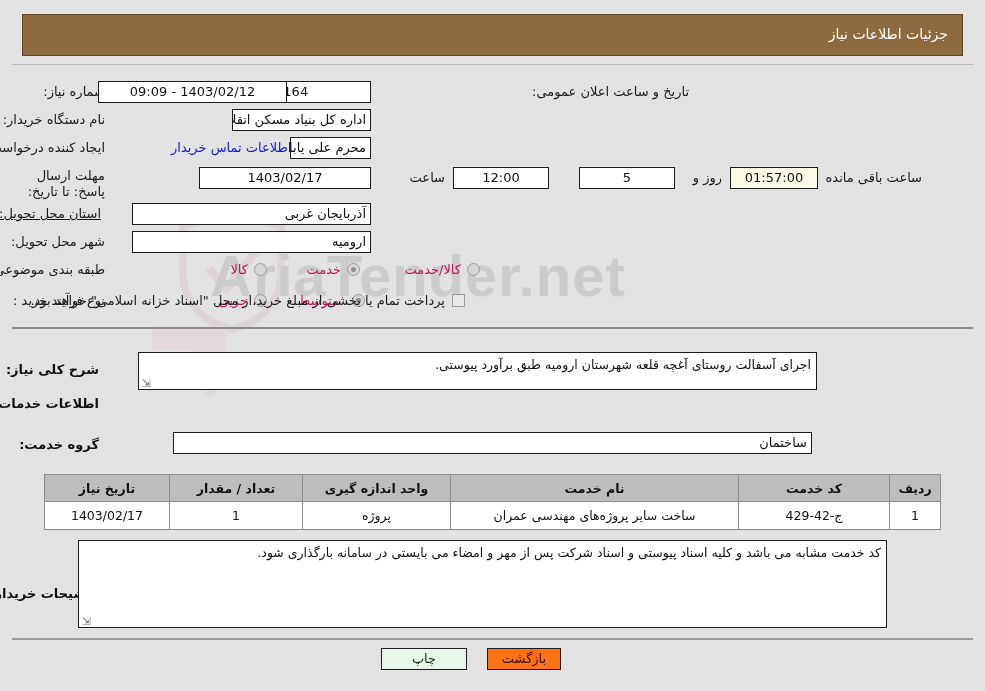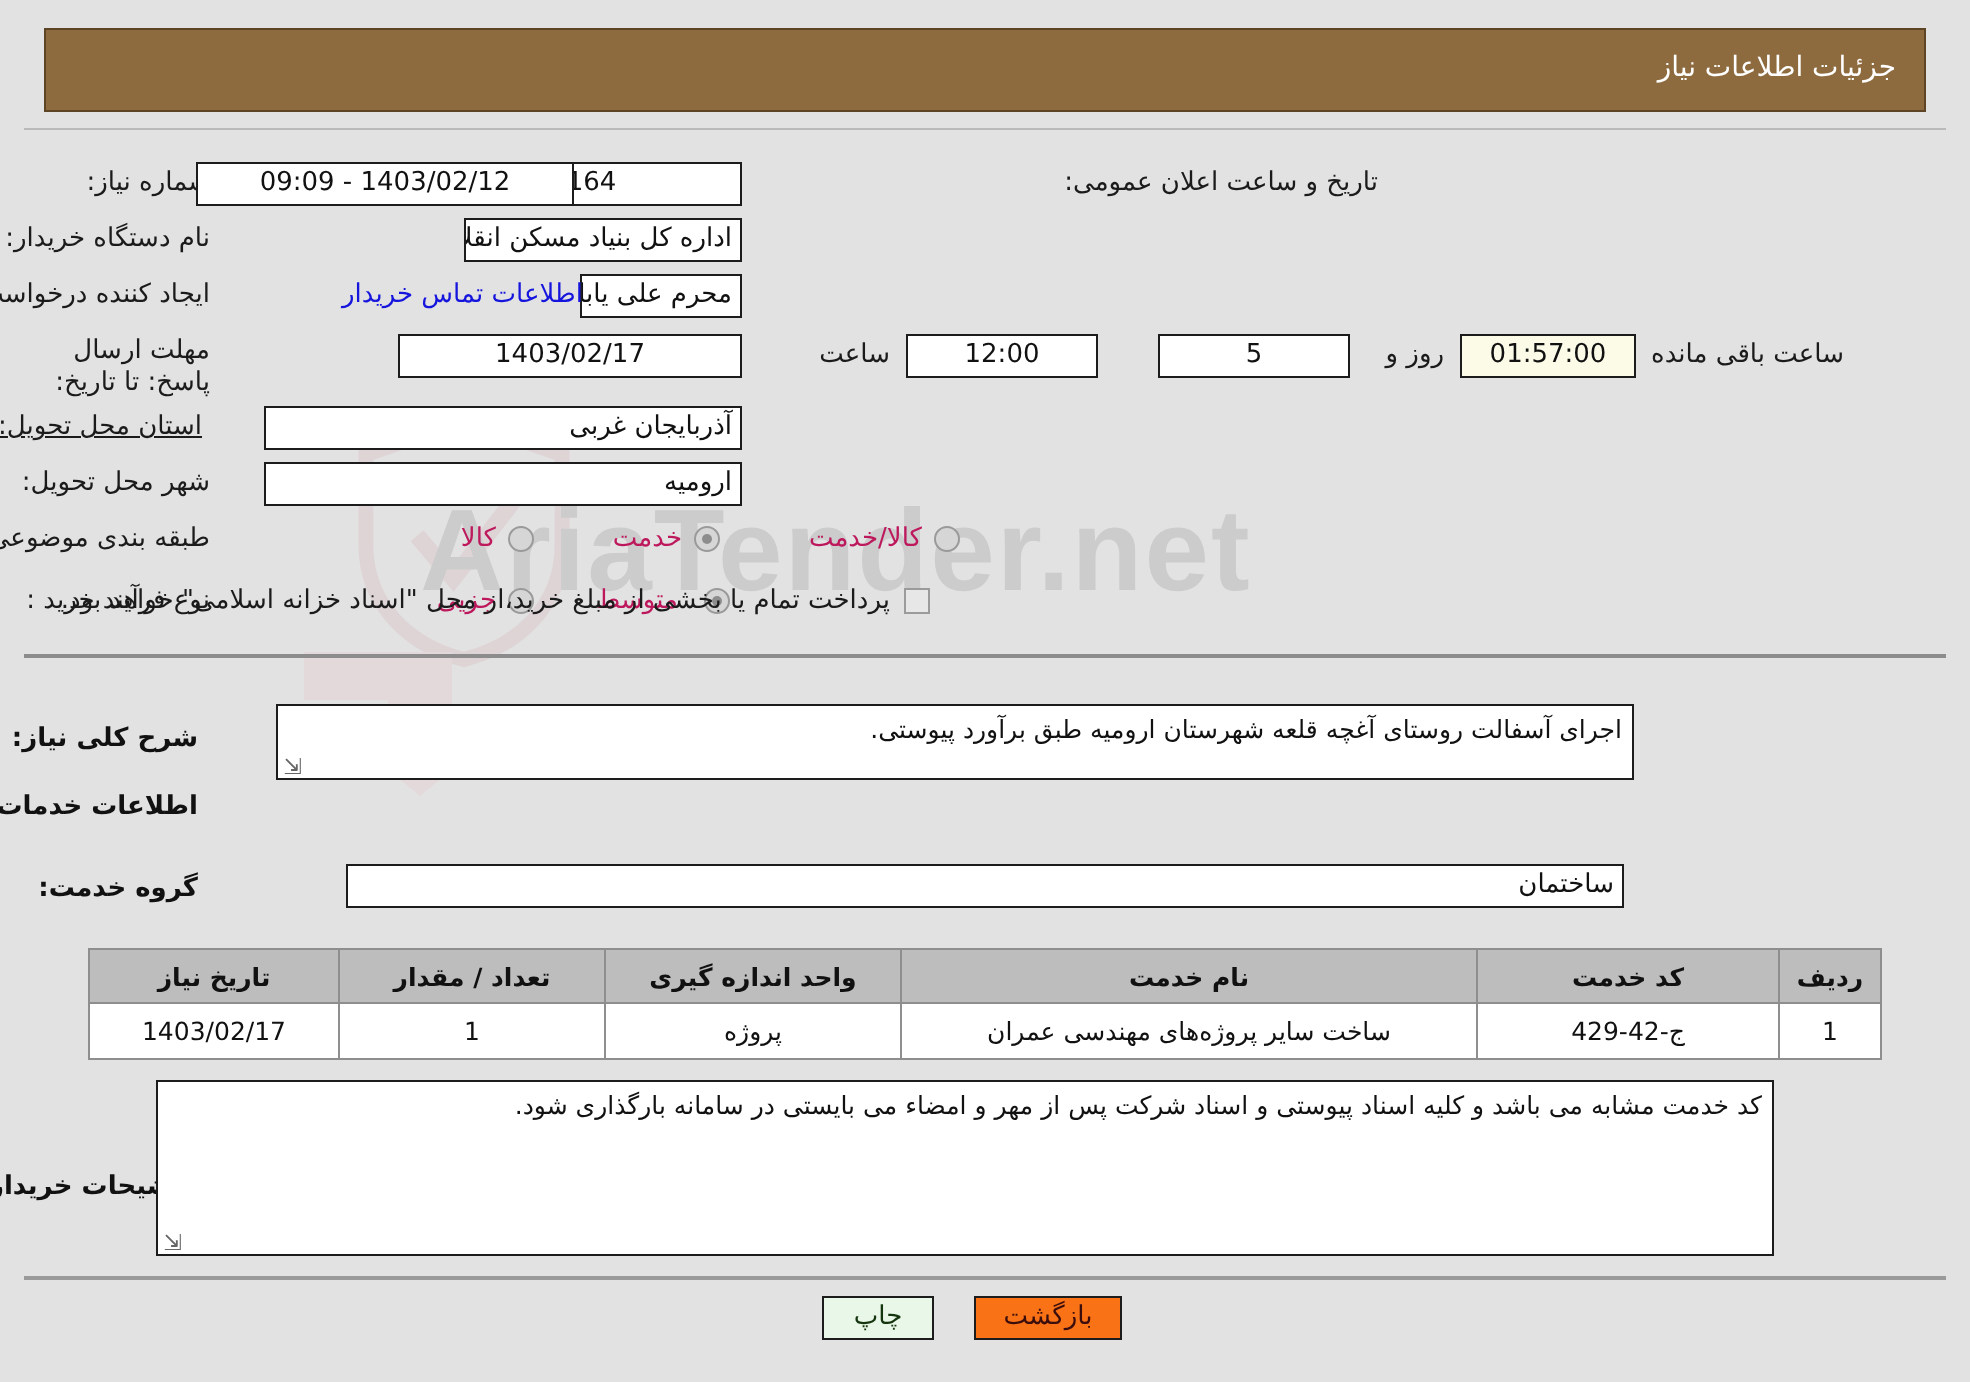--- a/index.html
+++ b/index.html
@@ -371,16 +371,16 @@
     </table>
   </div>
 
   <div class="sect-lbl" style="right:886px; top:586px;">توضیحات خریدار:</div>
   <div class="ta" style="right:98px; top:540px; left:78px; height:88px;">
     <span>کد خدمت مشابه می باشد و کلیه اسناد پیوستی و اسناد شرکت پس از مهر و امضاء می بایستی در سامانه بارگذاری شود.</span>
     <span class="grip">⇲</span>
   </div>
 
   <div class="footbar"></div>
-  <div class="btn print" style="right:518px; top:648px; width:56px;">چاپ</div>
+  <div class="btn print" style="right:518px; top:648px; width:86px;">چاپ</div>
   <div class="btn back" style="right:424px; top:648px; width:74px;">بازگشت</div>
 
 </div>
 
 </body></html>

